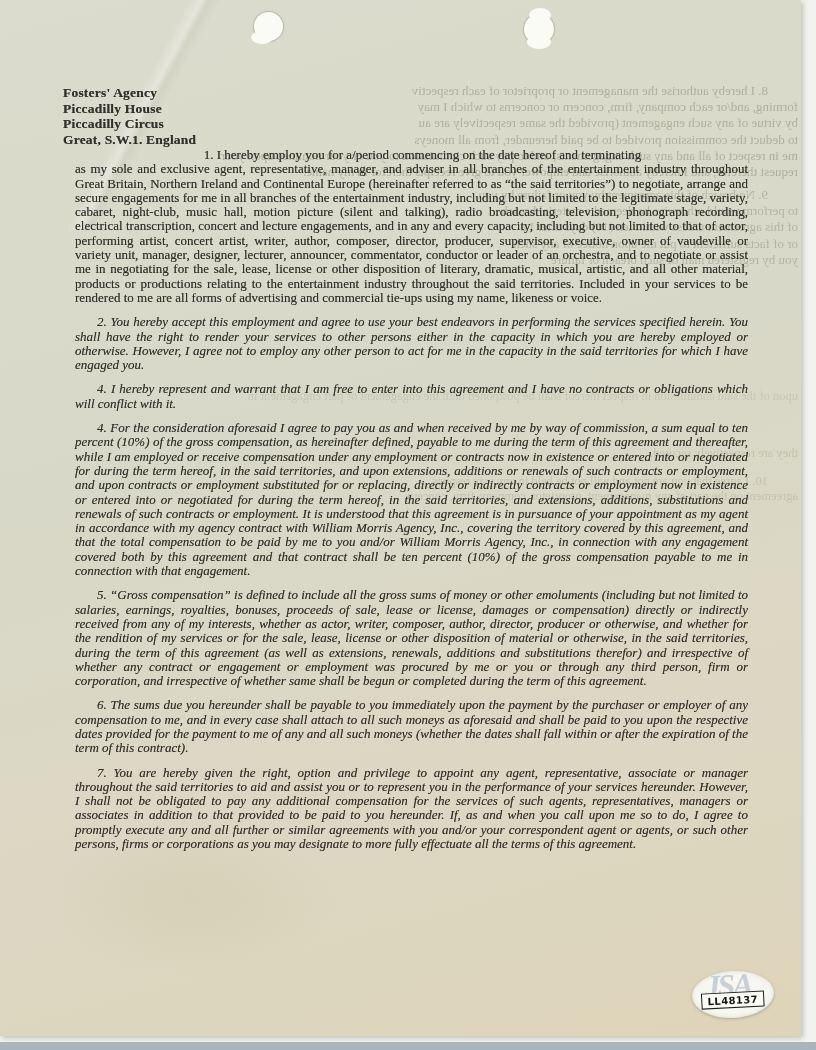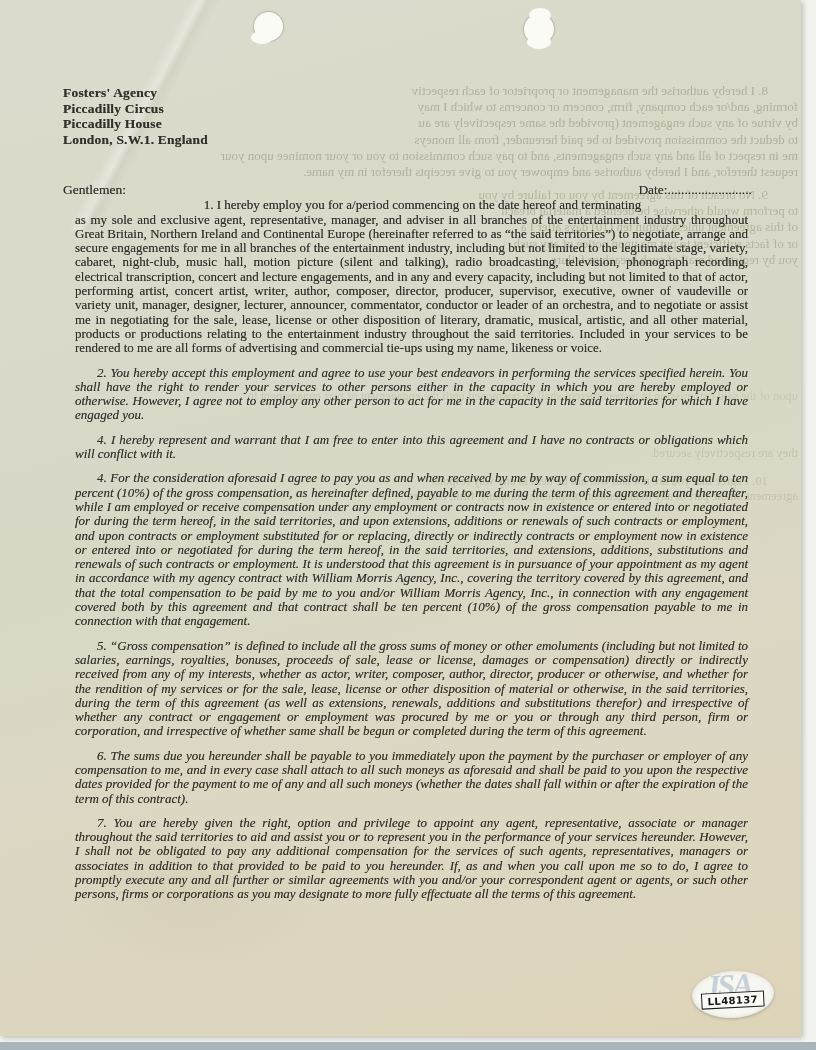--- a/index.html
+++ b/index.html
@@ -124,29 +124,25 @@
     <div class="bleed bleed-low">
       <div class="bl">they are respectively secured.</div>
       <div class="bl"></div>
       <div class="bl ind">10.  I agree that you are not and will not be held in any way respons</div>
       <div class="bl">agreement on the part of any management, proprietor, company, firm, concern</div>
     </div>
 
     <div class="content">
       <div class="address">
         <div>Fosters' Agency</div>
+        <div>Piccadilly House</div>
         <div>Piccadilly Circus</div>
-        <div>Piccadilly House</div>
-        <div>London, S.W.1. England</div>
+        <div>Great, S.W.1. England</div>
       </div>
 
-      <div class="row-salutation">
-        <span>Gentlemen:</span>
-        <span>Date:.........................</span>
-      </div>
 
 
       <div class="p p-firstline">1.  I hereby employ you for a/period commencing on the date hereof and terminating</div>
       <div class="p">as my sole and exclusive agent, representative, manager, and adviser in all branches of the entertainment industry throughout Great Britain, Northern Ireland and Continental Europe (hereinafter referred to as “the said territories”) to negotiate, arrange and secure engagements for me in all branches of the entertainment industry, including but not limited to the legitimate stage, variety, cabaret, night-club, music hall, motion picture (silent and talking), radio broadcasting, television, phonograph recording, electrical transcription, concert and lecture engagements, and in any and every capacity, including but not limited to that of actor, performing artist, concert artist, writer, author, composer, director, producer, supervisor, executive, owner of vaudeville or variety unit, manager, designer, lecturer, announcer, commentator, conductor or leader of an orchestra, and to negotiate or assist me in negotiating for the sale, lease, license or other disposition of literary, dramatic, musical, artistic, and all other material, products or productions relating to the entertainment industry throughout the said territories.  Included in your services to be rendered to me are all forms of advertising and commercial tie-ups using my name, likeness or voice.</div>
 
       <div class="p indent">2.  You hereby accept this employment and agree to use your best endeavors in performing the services specified herein.  You shall have the right to render your services to other persons either in the capacity in which you are hereby employed or otherwise.  However, I agree not to employ any other person to act for me in the capacity in the said territories for which I have engaged you.</div>
       <div class="p indent">4.  I hereby represent and warrant that I am free to enter into this agreement and I have no contracts or obligations which will conflict with it.</div>
       <div class="p indent">4.  For the consideration aforesaid I agree to pay you as and when received by me by way of commission, a sum equal to ten percent (10%) of the gross compensation, as hereinafter defined, payable to me during the term of this agreement and thereafter, while I am employed or receive compensation under any employment or contracts now in existence or entered into or negotiated for during the term hereof, in the said territories, and upon extensions, additions or renewals of such contracts or employment, and upon contracts or employment substituted for or replacing, directly or indirectly contracts or employment now in existence or entered into or negotiated for during the term hereof, in the said territories, and extensions, additions, substitutions and renewals of such contracts or employment.  It is understood that this agreement is in pursuance of your appointment as my agent in accordance with my agency contract with William Morris Agency, Inc., covering the territory covered by this agreement, and that the total compensation to be paid by me to you and/or William Morris Agency, Inc., in connection with any engagement covered both by this agreement and that contract shall be ten percent (10%) of the gross compensation payable to me in connection with that engagement.</div>
       <div class="p indent">5.  “Gross compensation” is defined to include all the gross sums of money or other emoluments (including but not limited to salaries, earnings, royalties, bonuses, proceeds of sale, lease or license, damages or compensation) directly or indirectly received from any of my interests, whether as actor, writer, composer, author, director, producer or otherwise, and whether for the rendition of my services or for the sale, lease, license or other disposition of material or otherwise, in the said territories, during the term of this agreement (as well as extensions, renewals, additions and substitutions therefor) and irrespective of whether any contract or engagement or employment was procured by me or you or through any third person, firm or corporation, and irrespective of whether same shall be begun or completed during the term of this agreement.</div>
       <div class="p indent">6.  The sums due you hereunder shall be payable to you immediately upon the payment by the purchaser or employer of any compensation to me, and in every case shall attach to all such moneys as aforesaid and shall be paid to you upon the respective dates provided for the payment to me of any and all such moneys (whether the dates shall fall within or after the expiration of the term of this contract).</div>

